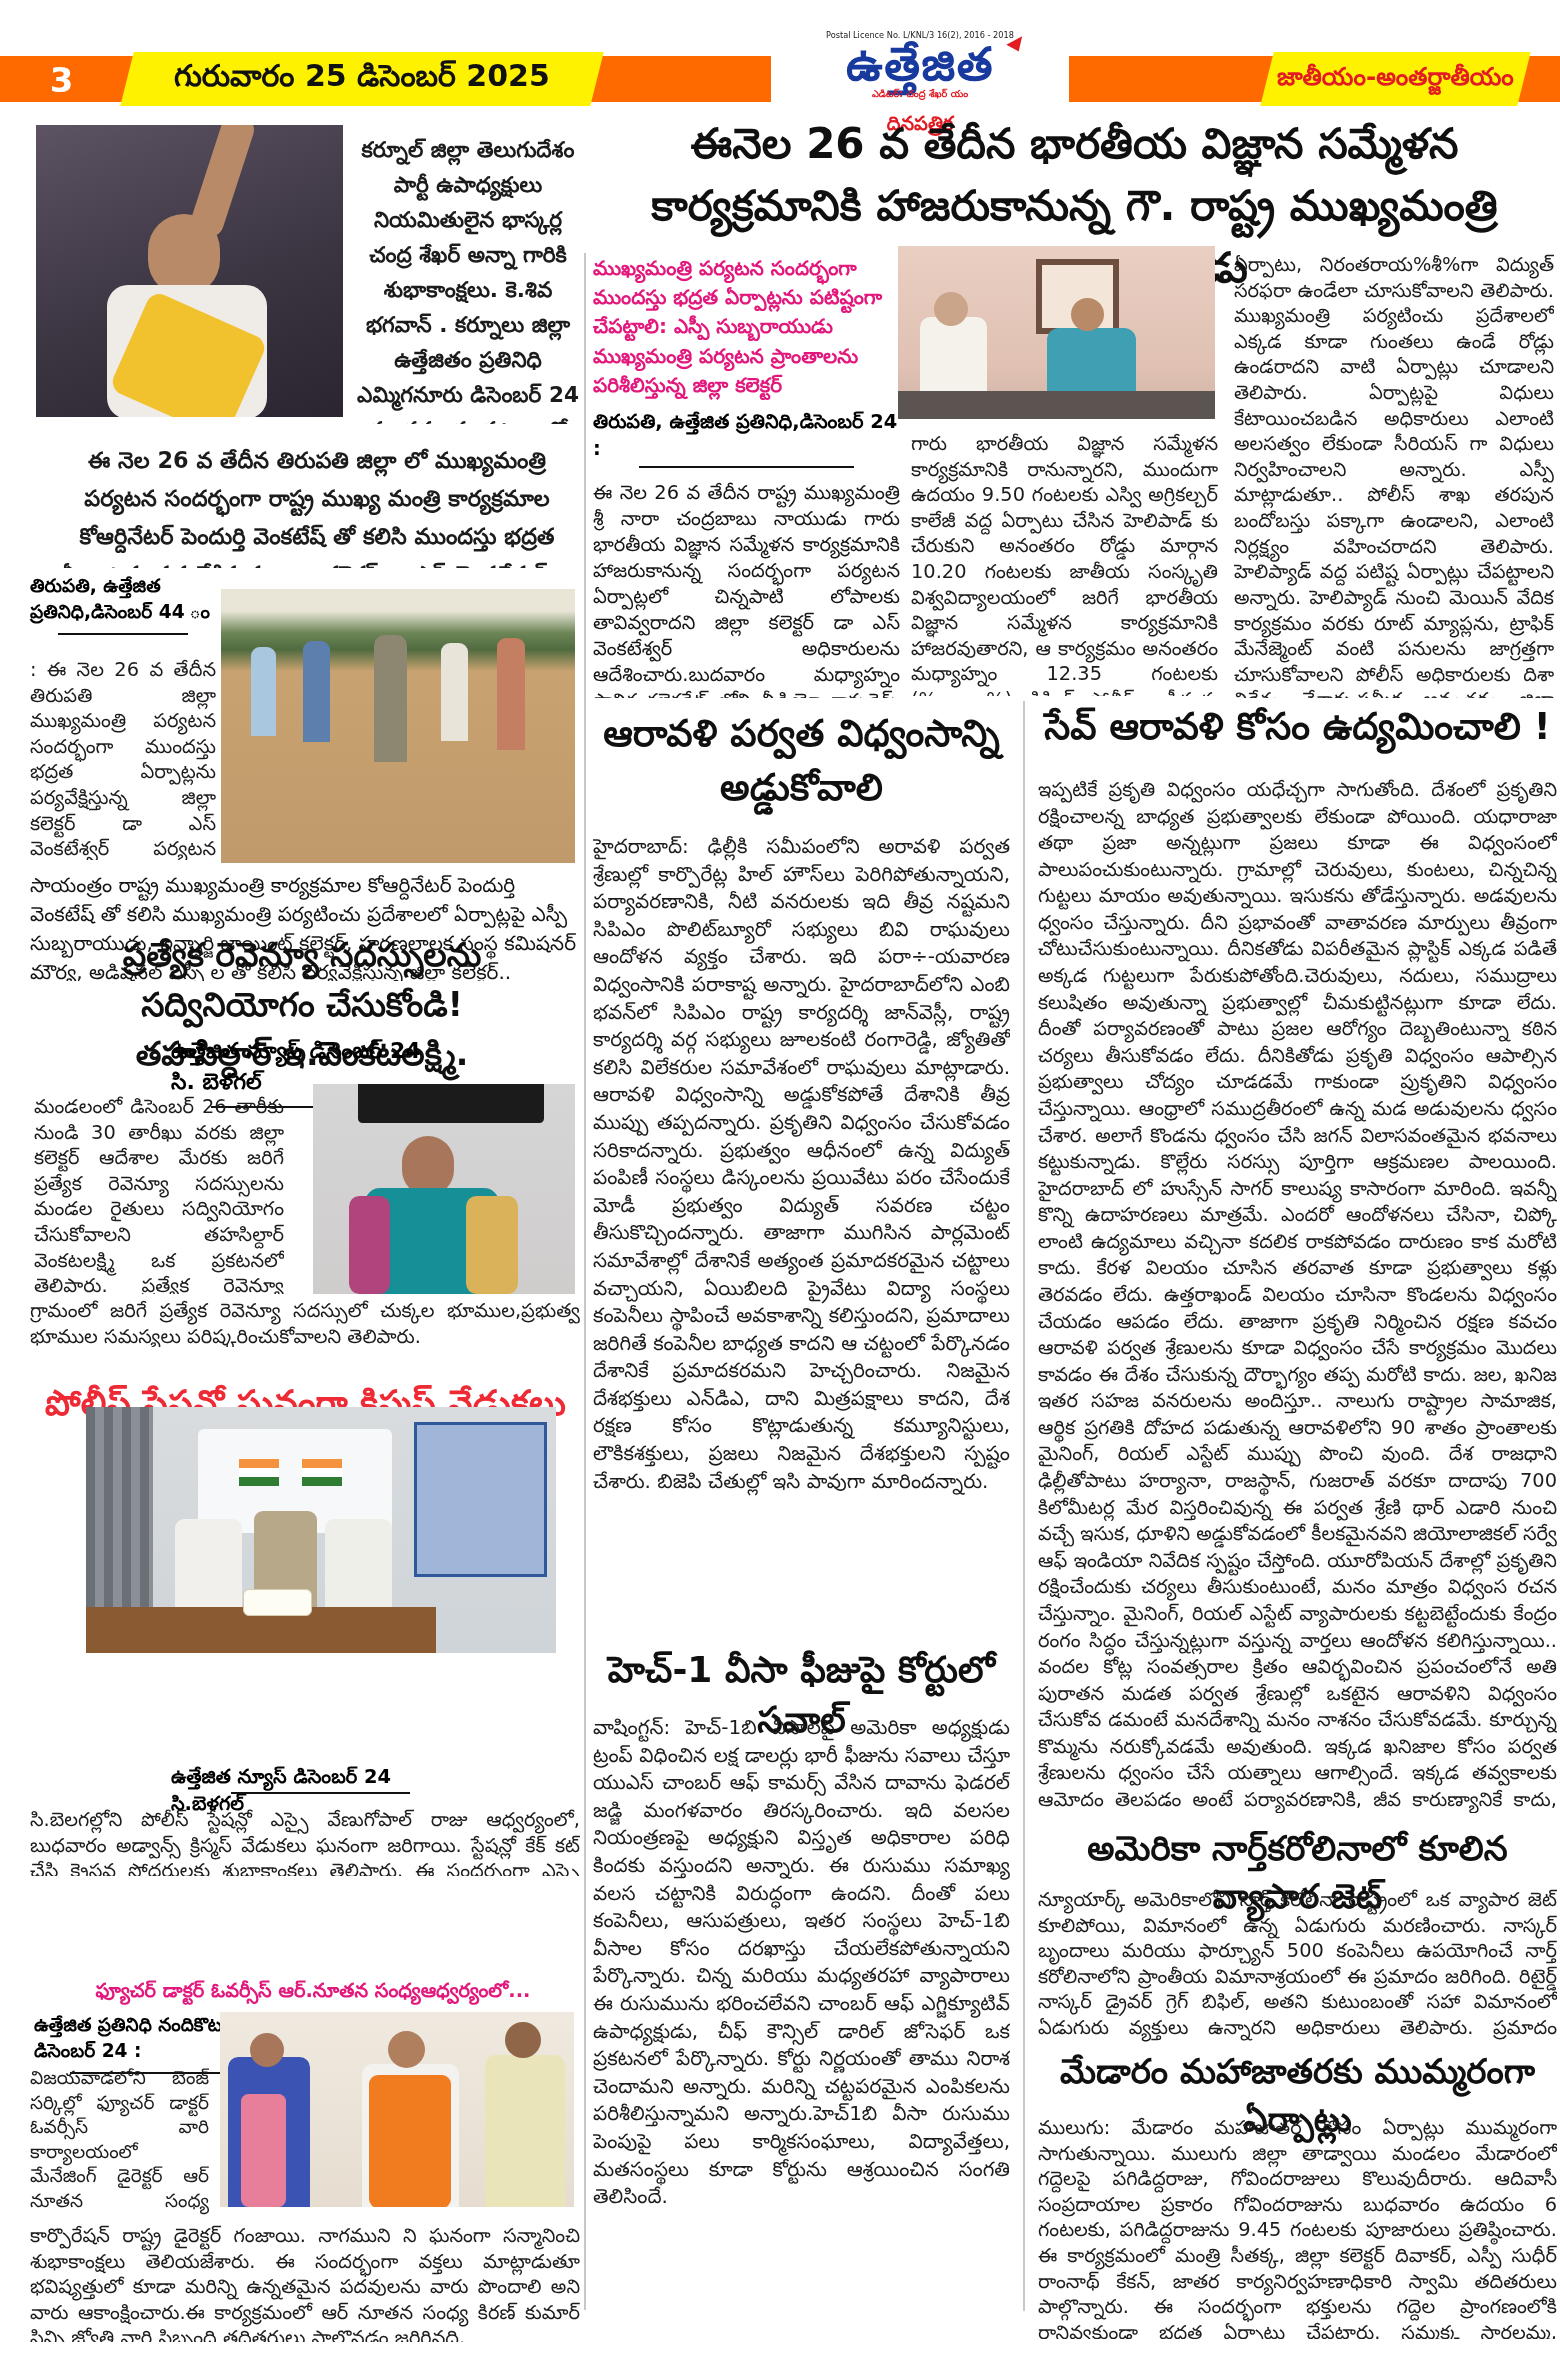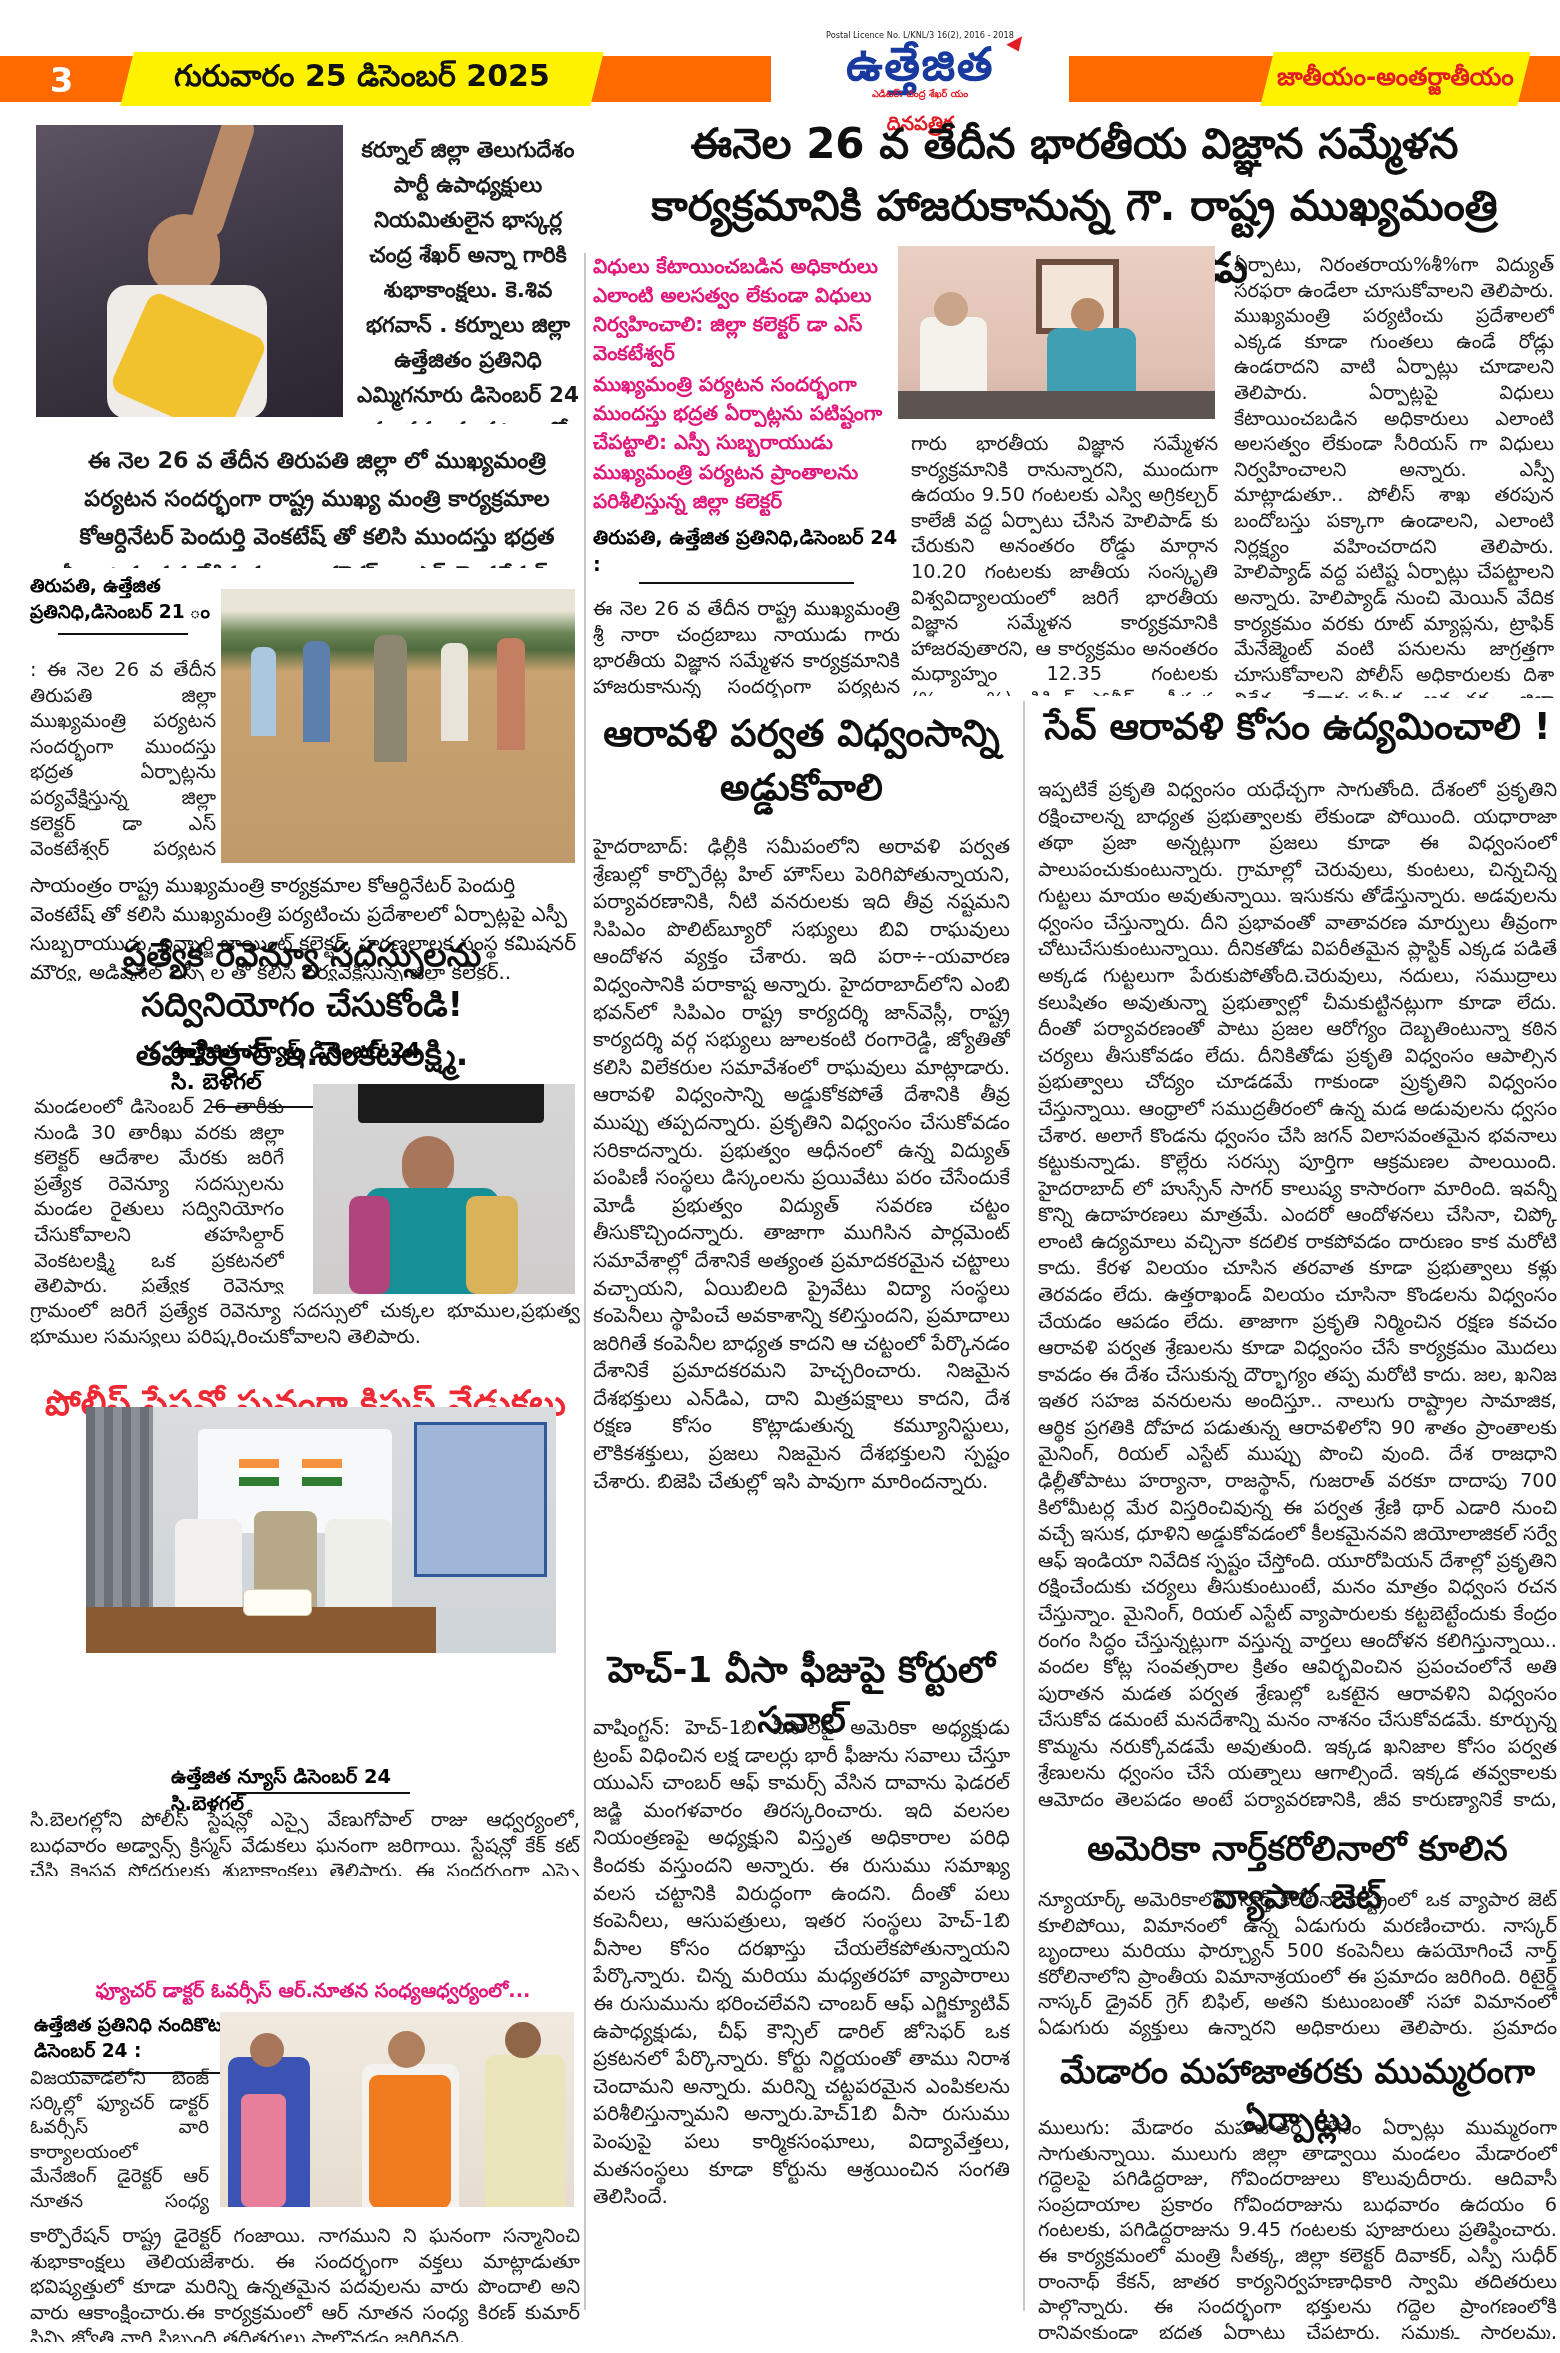--- a/index.html
+++ b/index.html
@@ -74,42 +74,41 @@
     <div class="ph-shape" style="left:112px;top:89px;width:72px;height:82px;border-radius:36px;background:#b98a68;"></div>
     <div class="ph-shape" style="left:71px;top:160px;width:160px;height:134px;border-radius:21px;background:#efece8;"></div>
     <div class="ph-shape" style="left:89px;top:186px;width:127px;height:108px;background:#f2c12e;transform:rotate(24deg);border-radius:13.4px;"></div>
     <div class="ph-shape" style="left:170px;top:-13.4px;width:33px;height:127px;background:#b98a68;transform:rotate(18deg);border-radius:15px;"></div>
   </div>
   <div class="body-txt" style="left:356px;top:133px;width:224px;height:291px;font-size:21.6px;font-weight:bold;line-height:1.62;text-align:center;">కర్నూల్ జిల్లా తెలుగుదేశం పార్టీ ఉపాధ్యక్షులు నియమితులైన భాస్కర్ల చంద్ర శేఖర్ అన్నా గారికి శుభాకాంక్షలు. కె.శివ భగవాన్ . కర్నూలు జిల్లా ఉత్తేజితం ప్రతినిధి ఎమ్మిగనూరు డిసెంబర్ 24 మంగళవారం పట్టణంలో ఫర్ పేర్ఫెక్ట్ క్యాడర్</div>
 
   <div class="headline" style="left:593px;top:113px;width:963px;font-size:42px;line-height:1.48;">ఈనెల 26 వ తేదీన భారతీయ విజ్ఞాన సమ్మేళన  కార్యక్రమానికి హాజరుకానున్న గౌ. రాష్ట్ర ముఖ్యమంత్రి చంద్రబాబు నాయుడు</div>
 
   <div style="position:absolute;left:593px;top:252px;width:307px;height:446px;overflow:hidden;">
-    <p class="subhead-pink" style="margin:0 0 1.5px 0;">విధులు కేటాయించబడిన అధికారులు ఎలాంటి అలసత్వం లేకుండా విధులు  నిర్వహించాలి: జిల్లా కలెక్టర్ డా ఎస్ వెంకటేశ్వర్</p>
     <p class="subhead-pink" style="margin:1.5px 0;">ముఖ్యమంత్రి పర్యటన సందర్భంగా ముందస్తు భద్రత ఏర్పాట్లను పటిష్టంగా  చేపట్టాలి: ఎస్పీ సుబ్బరాయుడు</p>
     <p class="subhead-pink" style="margin:1.5px 0 10.4px 0;">ముఖ్యమంత్రి పర్యటన ప్రాంతాలను పరిశీలిస్తున్న జిల్లా కలెక్టర్</p>
     <div class="dateline">తిరుపతి, ఉత్తేజిత ప్రతినిధి,డిసెంబర్ 24 :</div>
     <div class="dateline-rule"></div>
     <div style="font-size:19.4px;line-height:1.34;text-align:justify;margin-top:12px;">ఈ నెల 26 వ తేదీన రాష్ట్ర ముఖ్యమంత్రి శ్రీ నారా చంద్రబాబు నాయుడు గారు భారతీయ విజ్ఞాన సమ్మేళన కార్యక్రమానికి హాజరుకానున్న సందర్భంగా పర్యటన ఏర్పాట్లలో చిన్నపాటి లోపాలకు తావివ్వరాదని జిల్లా కలెక్టర్ డా ఎస్ వెంకటేశ్వర్ అధికారులను ఆదేశించారు.బుదవారం మధ్యాహ్నం స్థానిక కలెక్టరేట్ లోని వీడియో కాన్ఫరెన్స్ హాలు నందు సిఎం పర్యటన ఏర్పాట్లపై %శాలాలా% లో( ముందస్తు భద్రత లైజన్) భాగంగా జిల్లా ఎస్పీ సుబ్బరాయుడు, డి ఆర్ ఓ నరసింహులు, అడిషనల్ ఎస్పీలు, అధికారులతో కలిసి సమీక్ష నిర్వహించారు. జిల్లా కలెక్టర్ మాట్లాడుతూ.. గౌ. రాష్ట్ర ముఖ్యమంత్రి వర్యులు ఈ నెల 26 వ తేదీన రాష్ట్ర ముఖ్యమంత్రి శ్రీ నారా చంద్రబాబు నాయుడు</div>
   </div>
 
   <div class="photo" id="photo-meeting" style="left:898px;top:246px;width:317px;height:173px;">
     <div class="ph-shape" style="left:138px;top:13.4px;width:71px;height:63px;border:6px solid #6e4f3f;background:#f3e6d8;"></div>
     <div class="ph-shape" style="left:22.4px;top:71px;width:67px;height:97px;background:#f5f2ec;border-radius:10.4px;"></div>
     <div class="ph-shape" style="left:36px;top:46px;width:34px;height:34px;border-radius:17px;background:#caa58a;"></div>
     <div class="ph-shape" style="left:149px;top:82px;width:89px;height:89px;background:#3f9fb3;border-radius:12px;"></div>
     <div class="ph-shape" style="left:173px;top:52px;width:33px;height:33px;border-radius:16.4px;background:#b98a68;"></div>
     <div class="ph-shape" style="left:0px;top:145px;width:317px;height:27.6px;background:#5c5450;"></div>
   </div>
   <div class="body-txt" style="left:911px;top:431px;width:307px;height:265px;">గారు భారతీయ విజ్ఞాన సమ్మేళన కార్యక్రమానికి రానున్నారని, ముందుగా ఉదయం 9.50 గంటలకు ఎస్వి అగ్రికల్చర్ కాలేజీ వద్ద ఏర్పాటు చేసిన హెలిపాడ్ కు చేరుకుని అనంతరం రోడ్డు మార్గాన 10.20 గంటలకు జాతీయ సంస్కృతి విశ్వవిద్యాలయంలో జరిగే భారతీయ విజ్ఞాన సమ్మేళన కార్యక్రమానికి హాజరవుతారని, ఆ కార్యక్రమం అనంతరం మధ్యాహ్నం 12.35 గంటలకు (%ణూలా%) డిస్ట్రిక్ పోలీస్ ఆఫీసుకు చేరుకొని ప్రారంభోత్సవ%శీ% చేస్తారని తెలిపారు.. వైద్య ఆరోగ్య శాఖ వారు స్పెషలిస్ట్ డాక్టర్లు ఏర్పాటు, అధునాతన లైఫ్ సపోర్ట్ అంబులెన్స్, ఫైర్ సేఫ్టీ, హెలిపాడ్ వద్ద బారికేడ్లు</div>
   <div class="body-txt" style="left:1234px;top:252px;width:320px;height:446px;">ఏర్పాటు, నిరంతరాయ%శీ%గా విద్యుత్ సరఫరా ఉండేలా చూసుకోవాలని తెలిపారు. ముఖ్యమంత్రి పర్యటించు ప్రదేశాలలో ఎక్కడ కూడా గుంతలు ఉండే రోడ్లు ఉండరాదని వాటి ఏర్పాట్లు చూడాలని తెలిపారు. ఏర్పాట్లపై విధులు కేటాయించబడిన అధికారులు ఎలాంటి అలసత్వం లేకుండా సీరియస్ గా విధులు నిర్వహించాలని అన్నారు. ఎస్పీ మాట్లాడుతూ.. పోలీస్ శాఖ తరపున బందోబస్తు పక్కాగా ఉండాలని, ఎలాంటి నిర్లక్ష్యం వహించరాదని తెలిపారు. హెలిప్యాడ్ వద్ద పటిష్ట ఏర్పాట్లు చేపట్టాలని అన్నారు. హెలిప్యాడ్ నుంచి మెయిన్ వేదిక కార్యక్రమం వరకు రూట్ మ్యాప్లను, ట్రాఫిక్ మేనేజ్మెంట్ వంటి పనులను జాగ్రత్తగా చూసుకోవాలని పోలీస్ అధికారులకు దిశా నిర్దేశం చేశారు.సమీక్ష అనంతరం జిల్లా కలెక్టర్ ముఖ్యమంత్రి పర్యటన ప్రాంతాలను ఎస్పీ సుబ్బరాయుడు, ఇంచార్జ్ జాయింట్ కలెక్టర్, మున్సిపల్ కమిషనర్ మౌర్య, సంబంధిత అధికారులతో కలిసి పరిశీలించి పలు సూచనలు చేశారు.ఈ కార్యక్రమంలో అదనపు ఎస్పి లు, తిరుపతి ఆర్డిఓ రామ్మోహన్, డి.పి. ఓ సుశీల దేవి, సంబంధిత జిల్లా అధికారులు, తదితరులు పాల్గొన్నారు.</div>
 
   <div class="body-txt" style="left:56px;top:441px;width:522px;height:127px;font-size:22.4px;font-weight:bold;text-align:center;line-height:1.7;">ఈ నెల 26 వ తేదీన తిరుపతి జిల్లా లో ముఖ్యమంత్రి  పర్యటన సందర్భంగా రాష్ట్ర ముఖ్య మంత్రి కార్యక్రమాల కోఆర్దినేటర్ పెందుర్తి వెంకటేష్ తో కలిసి ముందస్తు భద్రత ఏర్పాట్లను పర్యవేక్షిస్తున్న జిల్లా కలెక్టర్ డా ఎస్ వెంకటేశ్వర్...</div>
   <div style="position:absolute;left:30px;top:575px;width:186px;">
-    <div class="dateline" style="font-size:18.6px;">తిరుపతి, ఉత్తేజిత ప్రతినిధి,డిసెంబర్ 21 ం</div>
+    <div class="dateline" style="font-size:18.6px;">తిరుపతి, ఉత్తేజిత ప్రతినిధి,డిసెంబర్ 44 ం</div>
     <div class="dateline-rule"></div>
   </div>
   <div class="body-txt" style="left:30px;top:657px;width:186px;height:203px;font-size:19.4px;">:  ఈ నెల 26 వ తేదీన తిరుపతి జిల్లా ముఖ్యమంత్రి పర్యటన సందర్భంగా ముందస్తు భద్రత ఏర్పాట్లను పర్యవేక్షిస్తున్న జిల్లా కలెక్టర్ డా ఎస్ వెంకటేశ్వర్ పర్యటన ఏర్పాట్లను పకడ్బందీగా ఏర్పాటు చేయాలని జిల్లా కలెక్టర్ డా ఎస్ వెంకటేశ్వర్ తెలిపారు.బుధవారం</div>
   <div class="photo" id="photo-field" style="left:221px;top:589px;width:354px;height:274px;">
     <div class="ph-shape" style="left:30px;top:58px;width:25px;height:89px;background:#aac7e0;border-radius:9px 9px 0 0;"></div>
     <div class="ph-shape" style="left:82px;top:52px;width:27px;height:101px;background:#5d7fae;border-radius:9px 9px 0 0;"></div>
     <div class="ph-shape" style="left:153px;top:46px;width:33px;height:127px;background:#8d8671;border-radius:10.4px 10.4px 0 0;"></div>
     <div class="ph-shape" style="left:220px;top:54px;width:27px;height:98px;background:#e8e4da;border-radius:9px 9px 0 0;"></div>
     <div class="ph-shape" style="left:276px;top:49px;width:28px;height:112px;background:#c47f62;border-radius:9px 9px 0 0;"></div>
   </div>

